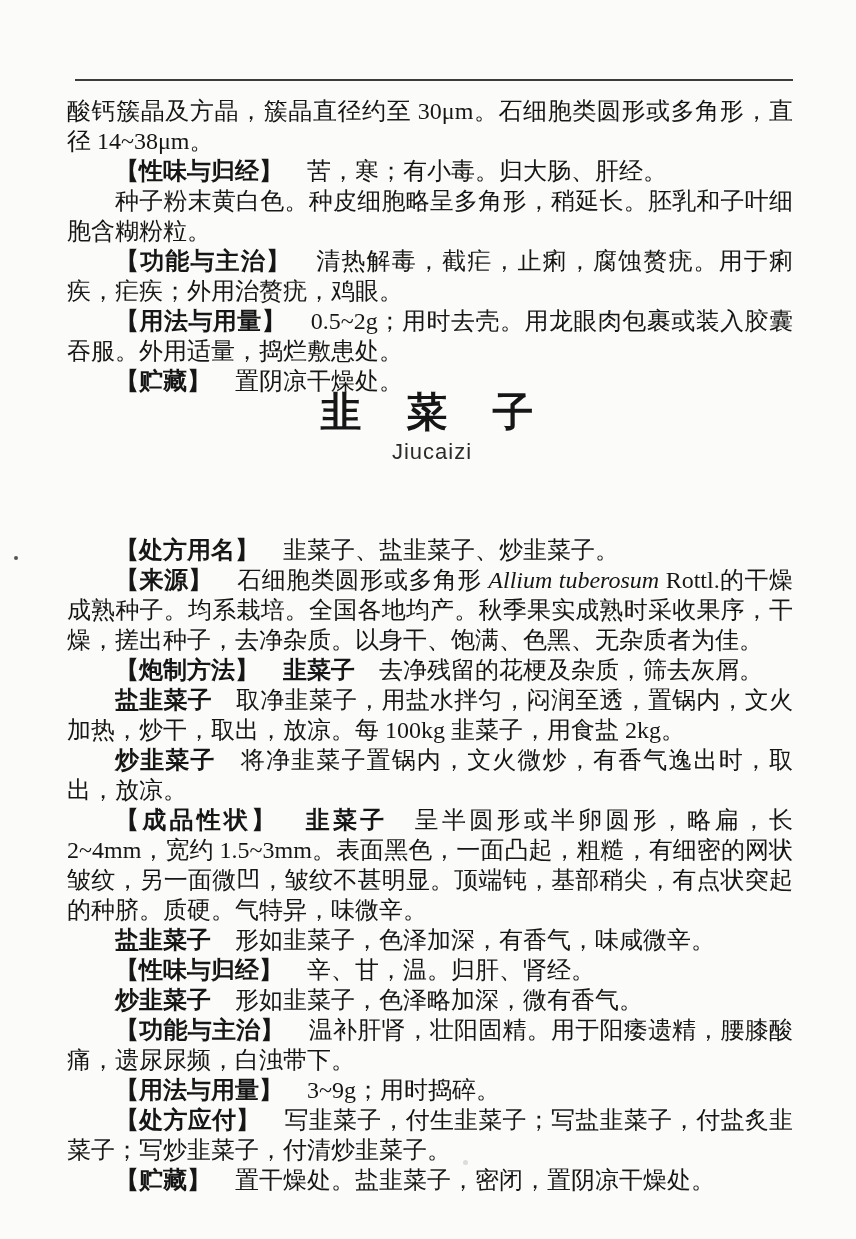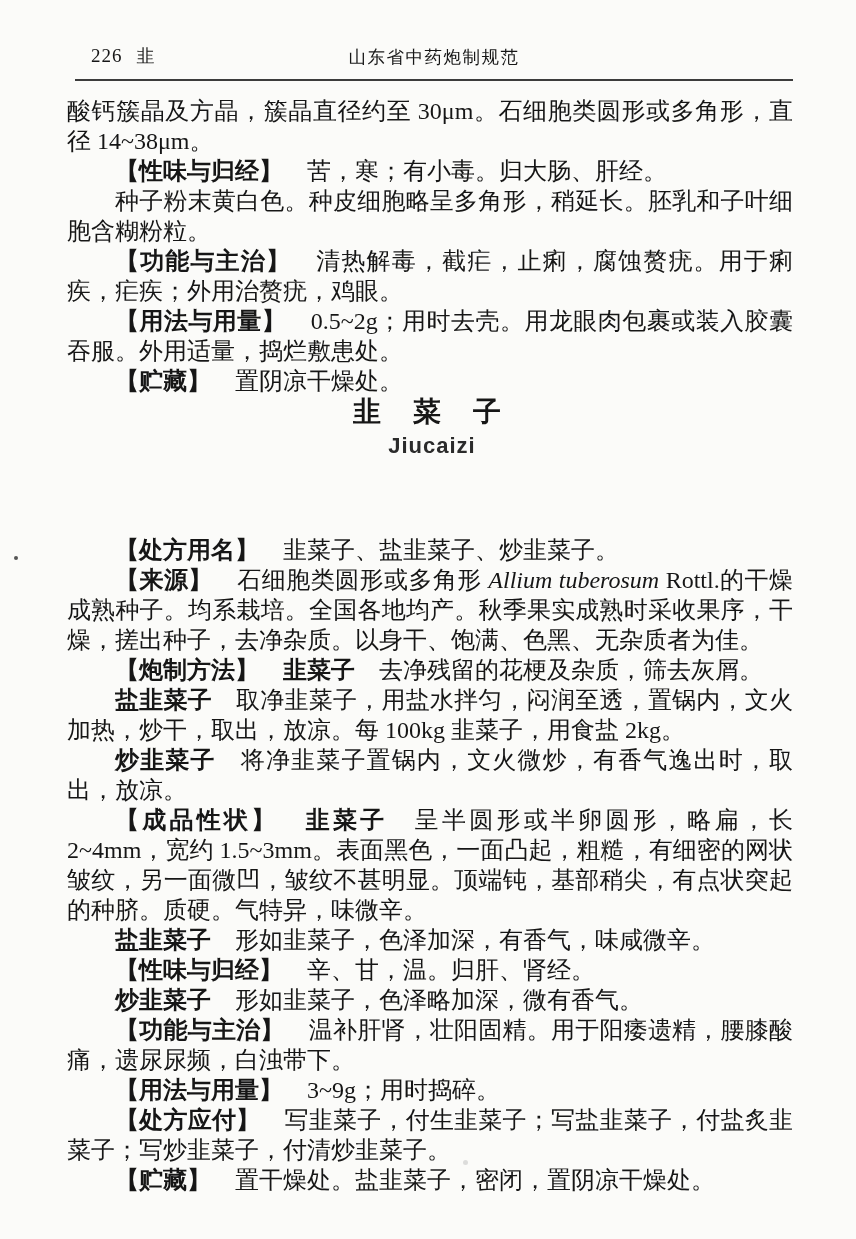--- a/index.html
+++ b/index.html
@@ -45,49 +45,42 @@
     font-weight: 700;
   }
   .bold-name {
     font-family: "Liberation Sans", "DejaVu Sans", sans-serif;
     font-weight: 700;
   }
   .latin { font-style: italic; }
 
   
   .title-block { position: absolute; left: 0; width: 856px; top: 394px; text-align: center; }
-  .cn-title { font-size: 28px; font-weight: 700; line-height: 36px; letter-spacing: 2px; margin: 0; }
+  .cn-title { font-size: 41px; font-weight: 700; line-height: 36px; letter-spacing: 2px; margin: 0; }
   .pinyin {
     font-family: "Liberation Sans", "DejaVu Sans", sans-serif;
-    font-size: 22px; line-height: 26px; margin: 3px 0 0 0;
-    letter-spacing: 1px; color: #2b2b2b; font-weight: 700; padding-left: 8px;
+    font-size: 22px; line-height: 26px; margin: 9px 0 0 0;
+    letter-spacing: 1px; color: #2b2b2b; font-weight: 400; padding-left: 8px;
   }
 
   
   .margin-dot {
     position: absolute; left: 14px; top: 556px; width: 4px; height: 4px;
     background: #555; border-radius: 50%;
   }
   .scan-speck {
     position: absolute; left: 463px; top: 1160px; width: 5px; height: 5px;
     background: #c2c2c2; border-radius: 50%; opacity: .55;
   }
 </style>
 </head>
 <body>
 
 <div class="page">
 
-  <header class="running-header">
-    <div class="folio-group">
-      <span class="page-number">226</span>
-      <span class="page-word">韭</span>
-    </div>
-    <div class="book-title">山东省中药炮制规范</div>
-  </header>
   <div class="header-rule"></div>
 
   <section class="text-block front-section">
       <p class="para"><span>酸钙簇晶及方晶，簇晶直径约至 30μm。石细胞类圆形或多角形，直径 14~38μm。</span></p>
       <p class="para indent"><span class="label">【性味与归经】</span><span>　苦，寒；有小毒。归大肠、肝经。</span></p>
       <p class="para indent"><span>种子粉末黄白色。种皮细胞略呈多角形，稍延长。胚乳和子叶细胞含糊粉粒。</span></p>
       <p class="para indent"><span class="label">【功能与主治】</span><span>　清热解毒，截疟，止痢，腐蚀赘疣。用于痢疾，疟疾；外用治赘疣，鸡眼。</span></p>
       <p class="para indent"><span class="label">【用法与用量】</span><span>　0.5~2g；用时去壳。用龙眼肉包裹或装入胶囊吞服。外用适量，捣烂敷患处。</span></p>
       <p class="para indent"><span class="label">【贮藏】</span><span>　置阴凉干燥处。</span></p>
     </section>

